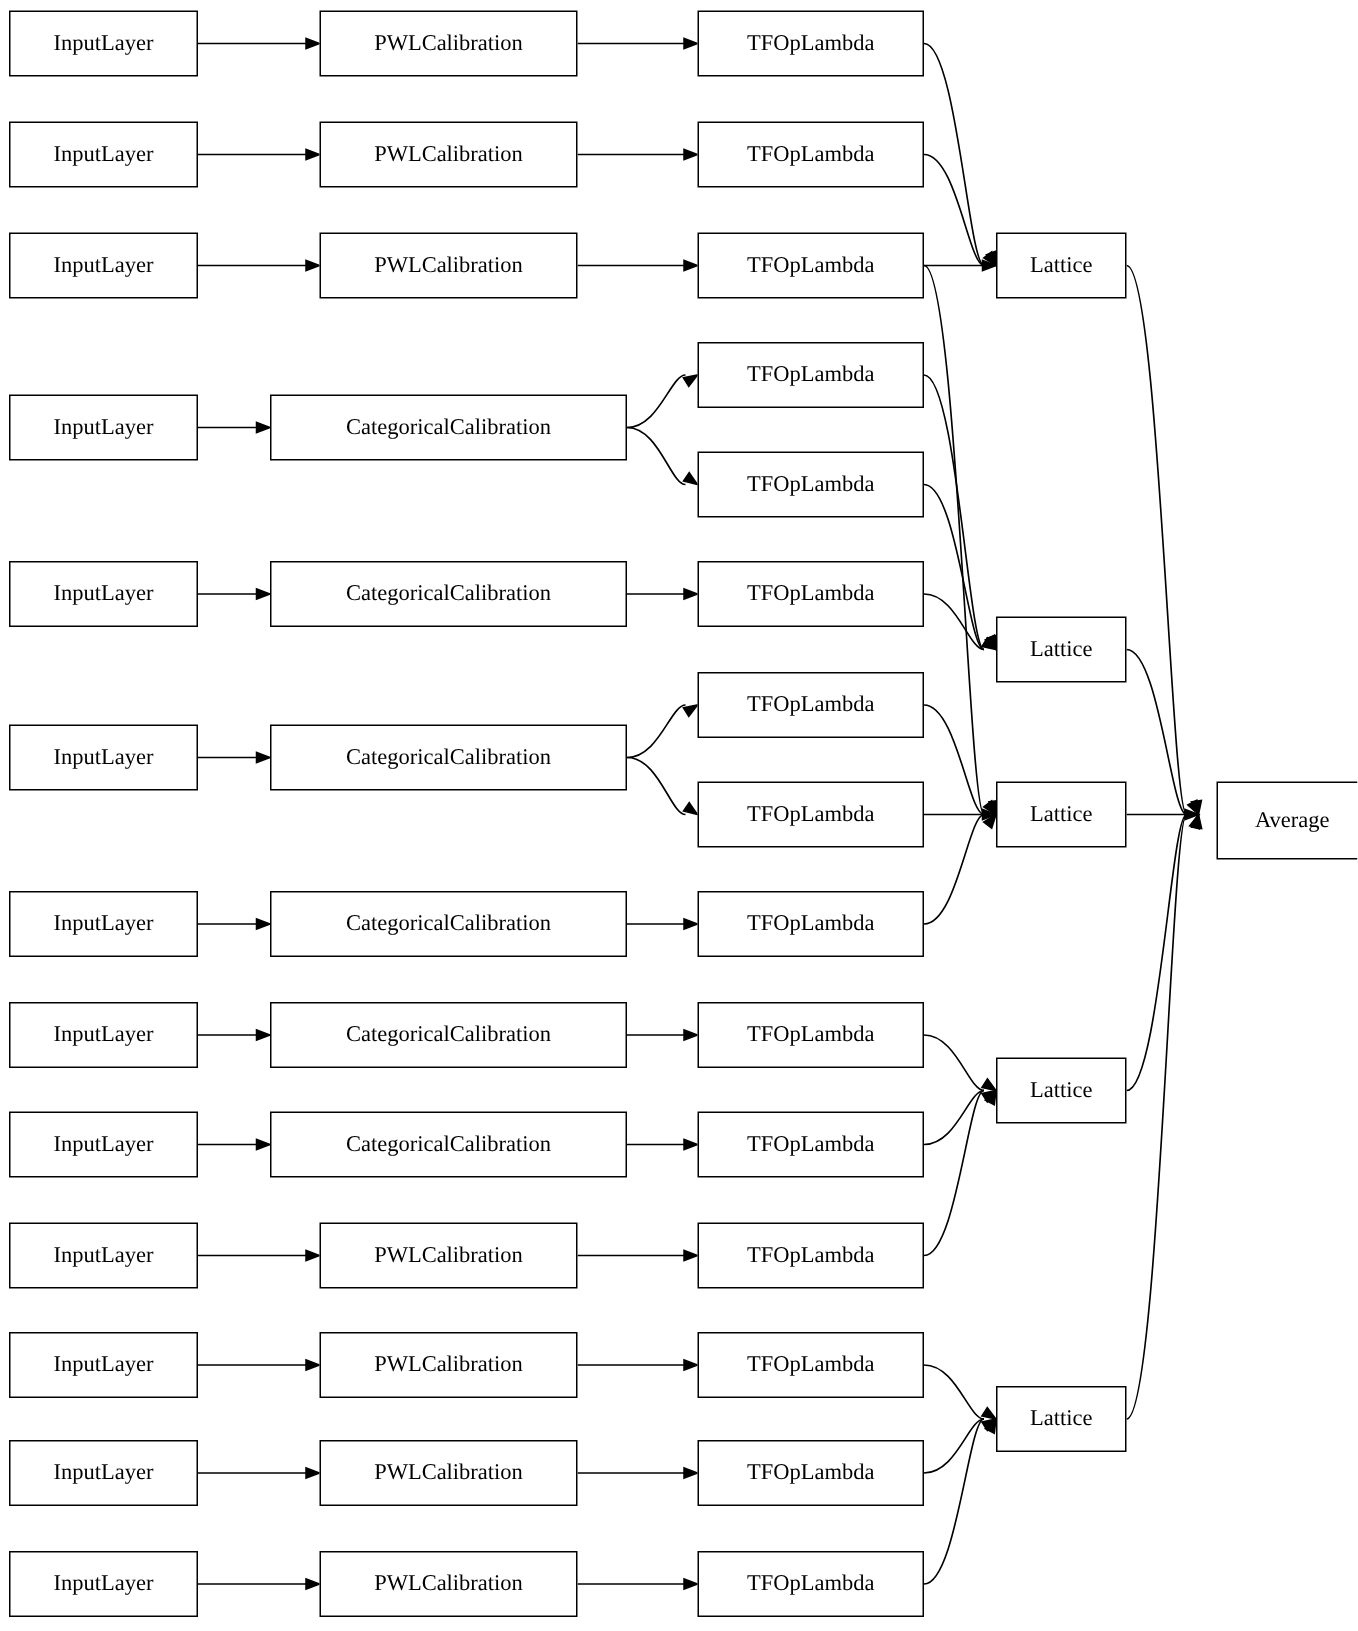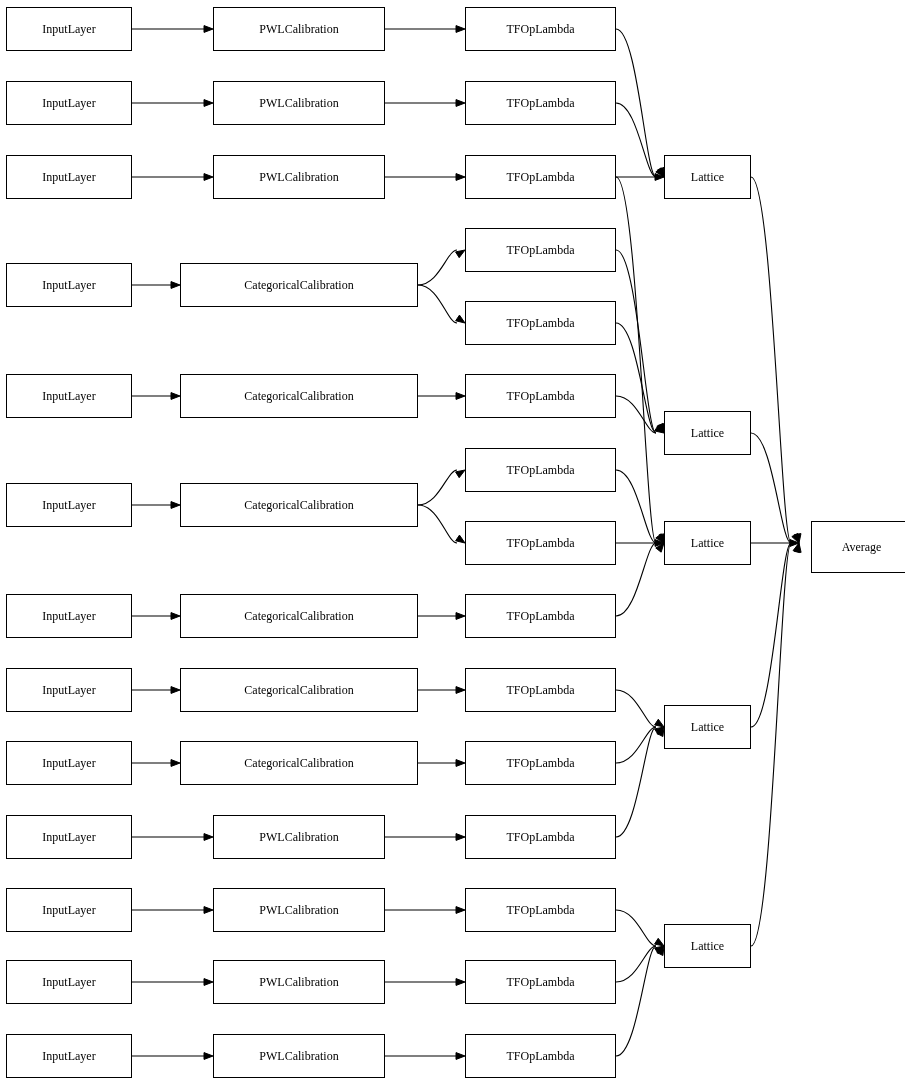--- a/index.html
+++ b/index.html
@@ -16,21 +16,21 @@
     overflow: hidden;
   }
   .node {
     position: absolute;
     box-sizing: border-box;
     border: 1px solid #000000;
     background: #ffffff;
     display: flex;
     align-items: center;
     justify-content: center;
-    font-size: 12px;
+    font-size: 15px;
     color: #000000;
     white-space: nowrap;
     line-height: 1;
   }
   #edges {
     position: absolute;
     left: 0;
     top: 0;
     width: 905px;
     height: 1087px;

